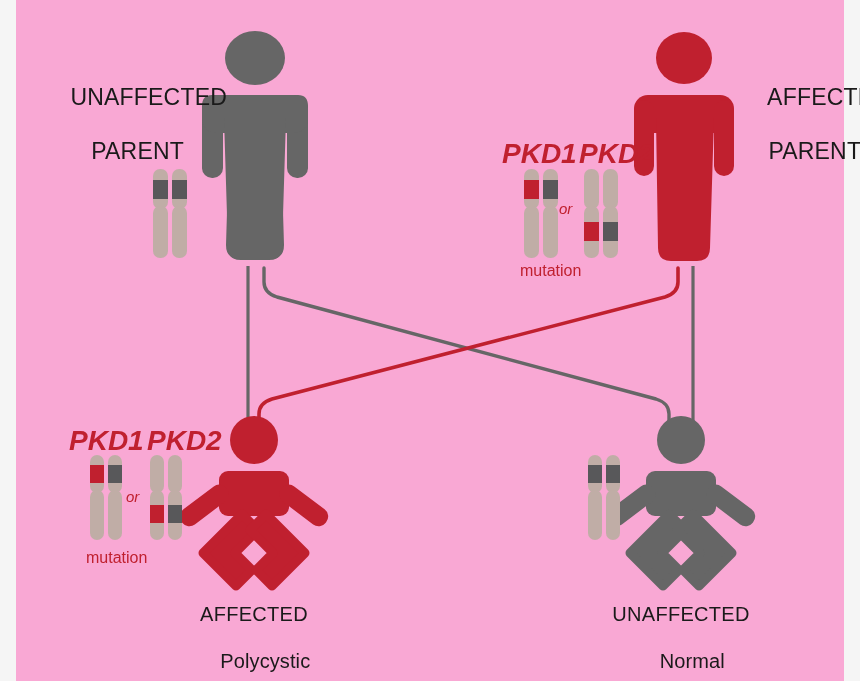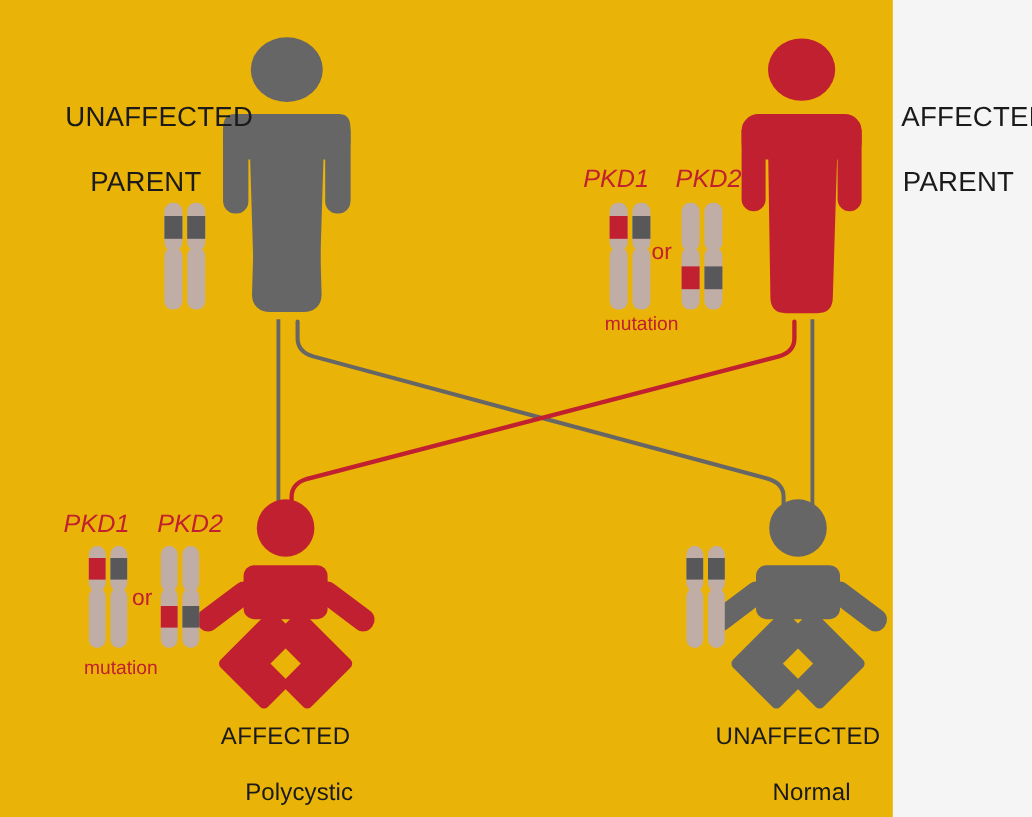--- a/index.html
+++ b/index.html
@@ -11,23 +11,24 @@
     width: 860px;
     height: 681px;
     position: relative;
     overflow: hidden;
     font-family: "Liberation Sans", sans-serif;
     -webkit-font-smoothing: antialiased;
   }
   #stage {
     position: absolute;
     inset: 0;
-    width: 744px;
+    width: 828px;
     height: 681px;
-    background: #eab308;
+    background: #f9a8d4;
+    margin-left: 16px;
   }
   svg.layer {
     position: absolute;
     left: 0;
     top: 0;
     width: 860px;
     height: 681px;
   }
   .lbl {
     position: absolute;
@@ -43,31 +44,32 @@
     font-size: 20px;
     letter-spacing: 0.1px;
     text-align: center;
   }
   .lbl-child .caps {
     display: block;
     letter-spacing: 0.3px;
   }
   .gene {
     position: absolute;
-    font-size: 21px;
+    font-size: 28px;
     font-style: italic;
-    font-weight: 400;
+    font-weight: 700;
     color: #c0202f;
     white-space: pre;
   }
   .orword {
     position: absolute;
-    font-size: 19px;
+    font-size: 15px;
     color: #c0202f;
     white-space: pre;
+    font-style: italic;
   }
   .mut {
     position: absolute;
     font-size: 16px;
     color: #c0202f;
     white-space: pre;
   }
 </style>
 </head>
 <body>

